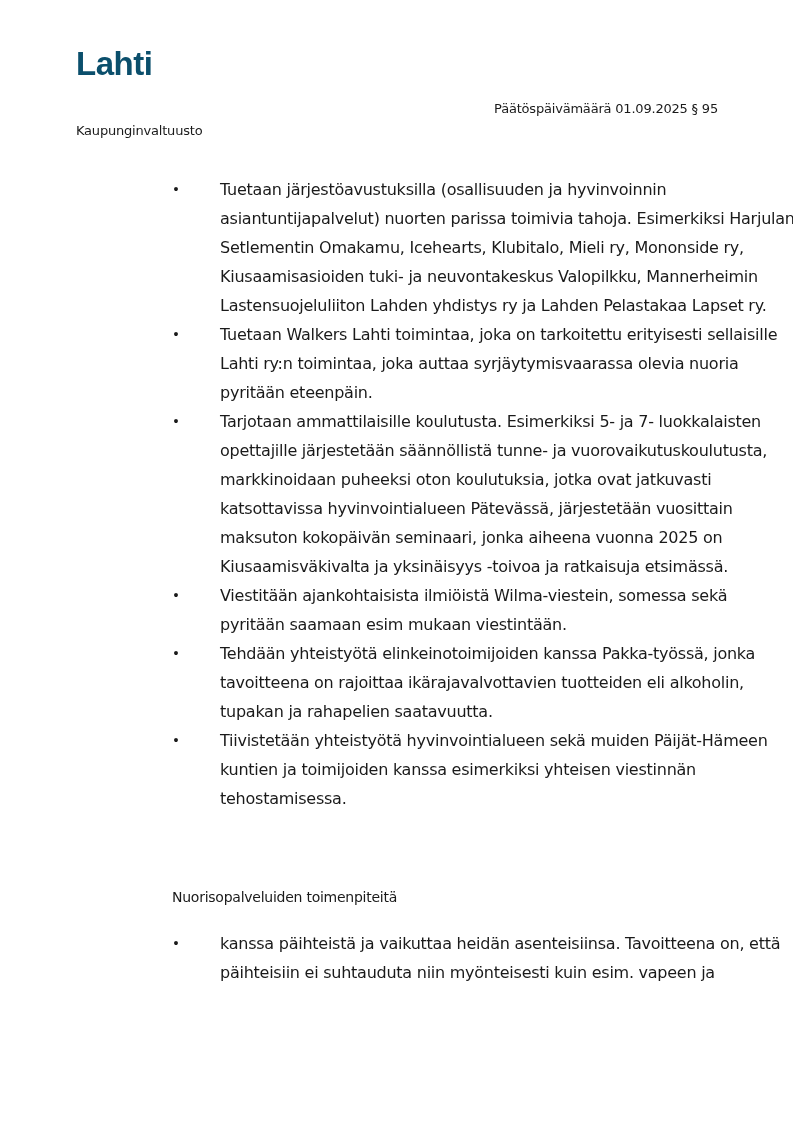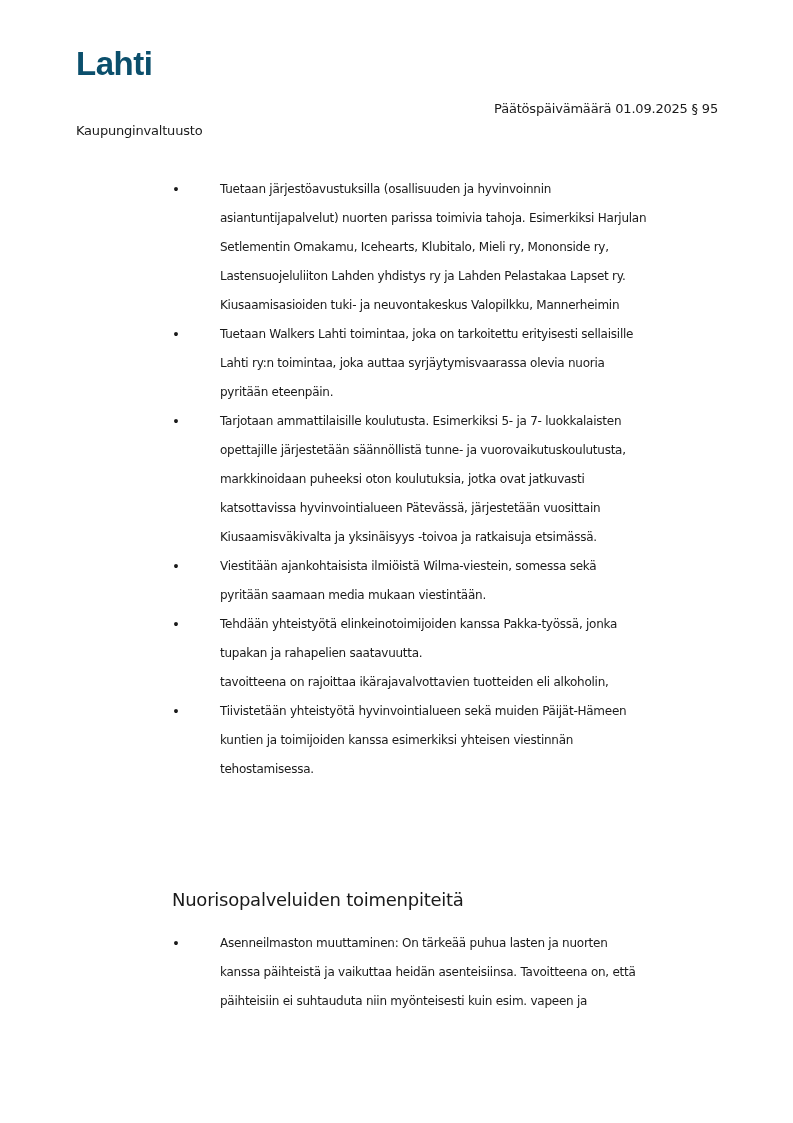--- a/index.html
+++ b/index.html
@@ -6,89 +6,89 @@
   body { width: 793px; height: 1123px; position: relative; overflow: hidden;
          font-family: "DejaVu Sans", sans-serif; color: #1a1a1a; }
   .logo { position: absolute; left: 76px; top: 46px; height: 36px;
           font-family: Liberation Sans, sans-serif; font-weight: bold; font-size: 33px;
           letter-spacing: -0.5px; color: #0b4f6c; line-height: 36px; }
   .hdr-left { position: absolute; left: 76px; top: 107px; font-size: 13px; letter-spacing: -0.2px; margin-top: 16px; }
   .hdr-right { position: absolute; right: 75px; top: 101px; font-size: 13px; letter-spacing: -0.2px; }
   .list { position: absolute; left: 0; top: 175px; width: 793px; }
   .item { position: relative; padding-left: 220px; width: 490px; }
   .bullet { position: absolute; left: 172px; top: 0; font-size: 13.5px; line-height: 29px; }
-  .text { font-size: 12px; line-height: 29px; letter-spacing: -0.25px; }
+  .text { font-size: 16px; line-height: 29px; letter-spacing: -0.25px; }
   .line { display: block; white-space: nowrap; }
-  .section-title { position: absolute; left: 172px; top: 889px; font-size: 18px; letter-spacing: -0.25px; }
+  .section-title { position: absolute; left: 172px; top: 889px; font-size: 14px; letter-spacing: -0.25px; }
   .list2 { position: absolute; left: 0; top: 929px; width: 793px; }
 </style>
 </head>
 <body>
 
 <div class="logo">Lahti</div>
 <div class="hdr-left">Kaupunginvaltuusto</div>
 <div class="hdr-right">Päätöspäivämäärä 01.09.2025 § 95</div>
 
 <div class="list" id="list1">
     <div class="item">
       <span class="bullet">•</span>
       <div class="text">
         <span class="line">Tuetaan järjestöavustuksilla (osallisuuden ja hyvinvoinnin</span>
         <span class="line">asiantuntijapalvelut) nuorten parissa toimivia tahoja. Esimerkiksi Harjulan</span>
         <span class="line">Setlementin Omakamu, Icehearts, Klubitalo, Mieli ry, Mononside ry,</span>
+        <span class="line">Kiusaamisasioiden tuki- ja neuvontakeskus Valopilkku, Mannerheimin</span>
         <span class="line">Lastensuojeluliiton Lahden yhdistys ry ja Lahden Pelastakaa Lapset ry.</span>
-        <span class="line">Kiusaamisasioiden tuki- ja neuvontakeskus Valopilkku, Mannerheimin</span>
       </div>
     </div>
     <div class="item">
       <span class="bullet">•</span>
       <div class="text">
         <span class="line">Tuetaan Walkers Lahti toimintaa, joka on tarkoitettu erityisesti sellaisille</span>
         <span class="line">Lahti ry:n toimintaa, joka auttaa syrjäytymisvaarassa olevia nuoria</span>
         <span class="line">pyritään eteenpäin.</span>
       </div>
     </div>
     <div class="item">
       <span class="bullet">•</span>
       <div class="text">
         <span class="line">Tarjotaan ammattilaisille koulutusta. Esimerkiksi 5- ja 7- luokkalaisten</span>
         <span class="line">opettajille järjestetään säännöllistä tunne- ja vuorovaikutuskoulutusta,</span>
         <span class="line">markkinoidaan puheeksi oton koulutuksia, jotka ovat jatkuvasti</span>
         <span class="line">katsottavissa hyvinvointialueen Pätevässä, järjestetään vuosittain</span>
+        <span class="line">maksuton kokopäivän seminaari, jonka aiheena vuonna 2025 on</span>
         <span class="line">Kiusaamisväkivalta ja yksinäisyys -toivoa ja ratkaisuja etsimässä.</span>
       </div>
     </div>
     <div class="item">
       <span class="bullet">•</span>
       <div class="text">
         <span class="line">Viestitään ajankohtaisista ilmiöistä Wilma-viestein, somessa sekä</span>
-        <span class="line">pyritään saamaan media mukaan viestintään.</span>
+        <span class="line">pyritään saamaan esim mukaan viestintään.</span>
       </div>
     </div>
     <div class="item">
       <span class="bullet">•</span>
       <div class="text">
         <span class="line">Tehdään yhteistyötä elinkeinotoimijoiden kanssa Pakka-työssä, jonka</span>
+        <span class="line">tavoitteena on rajoittaa ikärajavalvottavien tuotteiden eli alkoholin,</span>
         <span class="line">tupakan ja rahapelien saatavuutta.</span>
-        <span class="line">tavoitteena on rajoittaa ikärajavalvottavien tuotteiden eli alkoholin,</span>
       </div>
     </div>
     <div class="item">
       <span class="bullet">•</span>
       <div class="text">
         <span class="line">Tiivistetään yhteistyötä hyvinvointialueen sekä muiden Päijät-Hämeen</span>
         <span class="line">kuntien ja toimijoiden kanssa esimerkiksi yhteisen viestinnän</span>
         <span class="line">tehostamisessa.</span>
       </div>
     </div>
   </div>
 
 <div class="section-title">Nuorisopalveluiden toimenpiteitä</div>
 <div class="list2" id="list2">
     <div class="item">
       <span class="bullet">•</span>
       <div class="text">
-        <span class="line">Asenneilmaston muuttaminen: On tärkeää puhua lasten ja nuorten</span>
         <span class="line">kanssa päihteistä ja vaikuttaa heidän asenteisiinsa. Tavoitteena on, että</span>
         <span class="line">päihteisiin ei suhtauduta niin myönteisesti kuin esim. vapeen ja</span>
       </div>
     </div>
   </div>
 
 </body></html>

